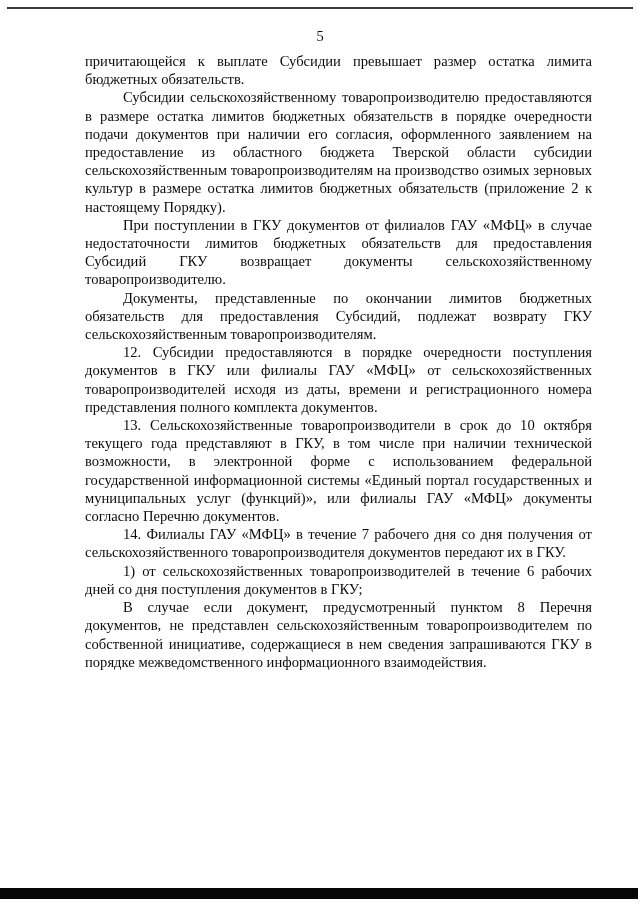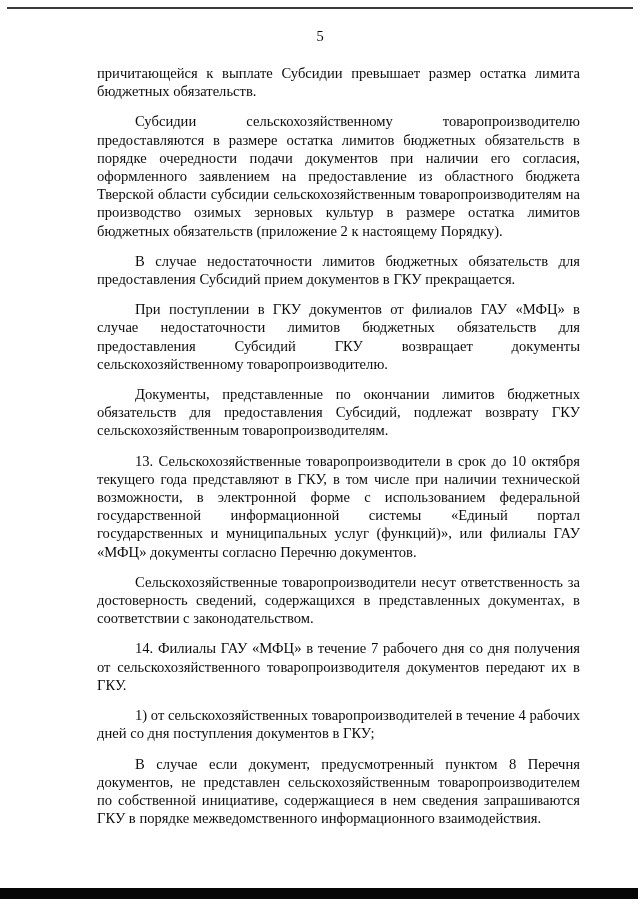--- a/index.html
+++ b/index.html
@@ -43,39 +43,38 @@
   .content {
     position: absolute;
     top: 52px;
     left: 85px;
     width: 507px;
     font-size: 14.6px;
     line-height: 18.2px;
     text-align: justify;
   }
   .para {
-    margin: 12px;
+    margin: 0;
     padding: 0;
   }
   .para.indent {
     text-indent: 38px;
   }
 </style>
 </head>
 <body>
 
 <div class="page">
   <div class="top-rule"></div>
   <div class="page-number">5</div>
   <div class="content" id="paragraphs">
       <p class="para">причитающейся к выплате Субсидии превышает размер остатка лимита бюджетных обязательств.</p>
       <p class="para indent">Субсидии сельскохозяйственному товаропроизводителю предоставляются в размере остатка лимитов бюджетных обязательств в порядке очередности подачи документов при наличии его согласия, оформленного заявлением на предоставление из областного бюджета Тверской области субсидии сельскохозяйственным товаропроизводителям на производство озимых зерновых культур в размере остатка лимитов бюджетных обязательств (приложение 2 к настоящему Порядку).</p>
-      <p class="para indent">В случае недостаточности лимитов бюджетных обязательств для предоставления Субсидий прием документов в ГКУ прекращается.</p>
       <p class="para indent">При поступлении в ГКУ документов от филиалов ГАУ «МФЦ» в случае недостаточности лимитов бюджетных обязательств для предоставления Субсидий ГКУ возвращает документы сельскохозяйственному товаропроизводителю.</p>
       <p class="para indent">Документы, представленные по окончании лимитов бюджетных обязательств для предоставления Субсидий, подлежат возврату ГКУ сельскохозяйственным товаропроизводителям.</p>
+      <p class="para indent">12. Субсидии предоставляются в порядке очередности поступления документов в ГКУ или филиалы ГАУ «МФЦ» от сельскохозяйственных товаропроизводителей исходя из даты, времени и регистрационного номера представления полного комплекта документов.</p>
       <p class="para indent">13. Сельскохозяйственные товаропроизводители в срок до 10 октября текущего года представляют в ГКУ, в том числе при наличии технической возможности, в электронной форме с использованием федеральной государственной информационной системы «Единый портал государственных и муниципальных услуг (функций)», или филиалы ГАУ «МФЦ» документы согласно Перечню документов.</p>
-      <p class="para indent">Сельскохозяйственные товаропроизводители несут ответственность за достоверность сведений, содержащихся в представленных документах, в соответствии с законодательством.</p>
       <p class="para indent">14. Филиалы ГАУ «МФЦ» в течение 7 рабочего дня со дня получения от сельскохозяйственного товаропроизводителя документов передают их в ГКУ.</p>
-      <p class="para indent">1) от сельскохозяйственных товаропроизводителей в течение 4 рабочих дней со дня поступления документов в ГКУ;</p>
+      <p class="para indent">1) от сельскохозяйственных товаропроизводителей в течение 6 рабочих дней со дня поступления документов в ГКУ;</p>
       <p class="para indent">В случае если документ, предусмотренный пунктом 8 Перечня документов, не представлен сельскохозяйственным товаропроизводителем по собственной инициативе, содержащиеся в нем сведения запрашиваются ГКУ в порядке межведомственного информационного взаимодействия.</p>
     </div>
   <div class="bottom-rule"></div>
 </div>
 
 </body></html>

